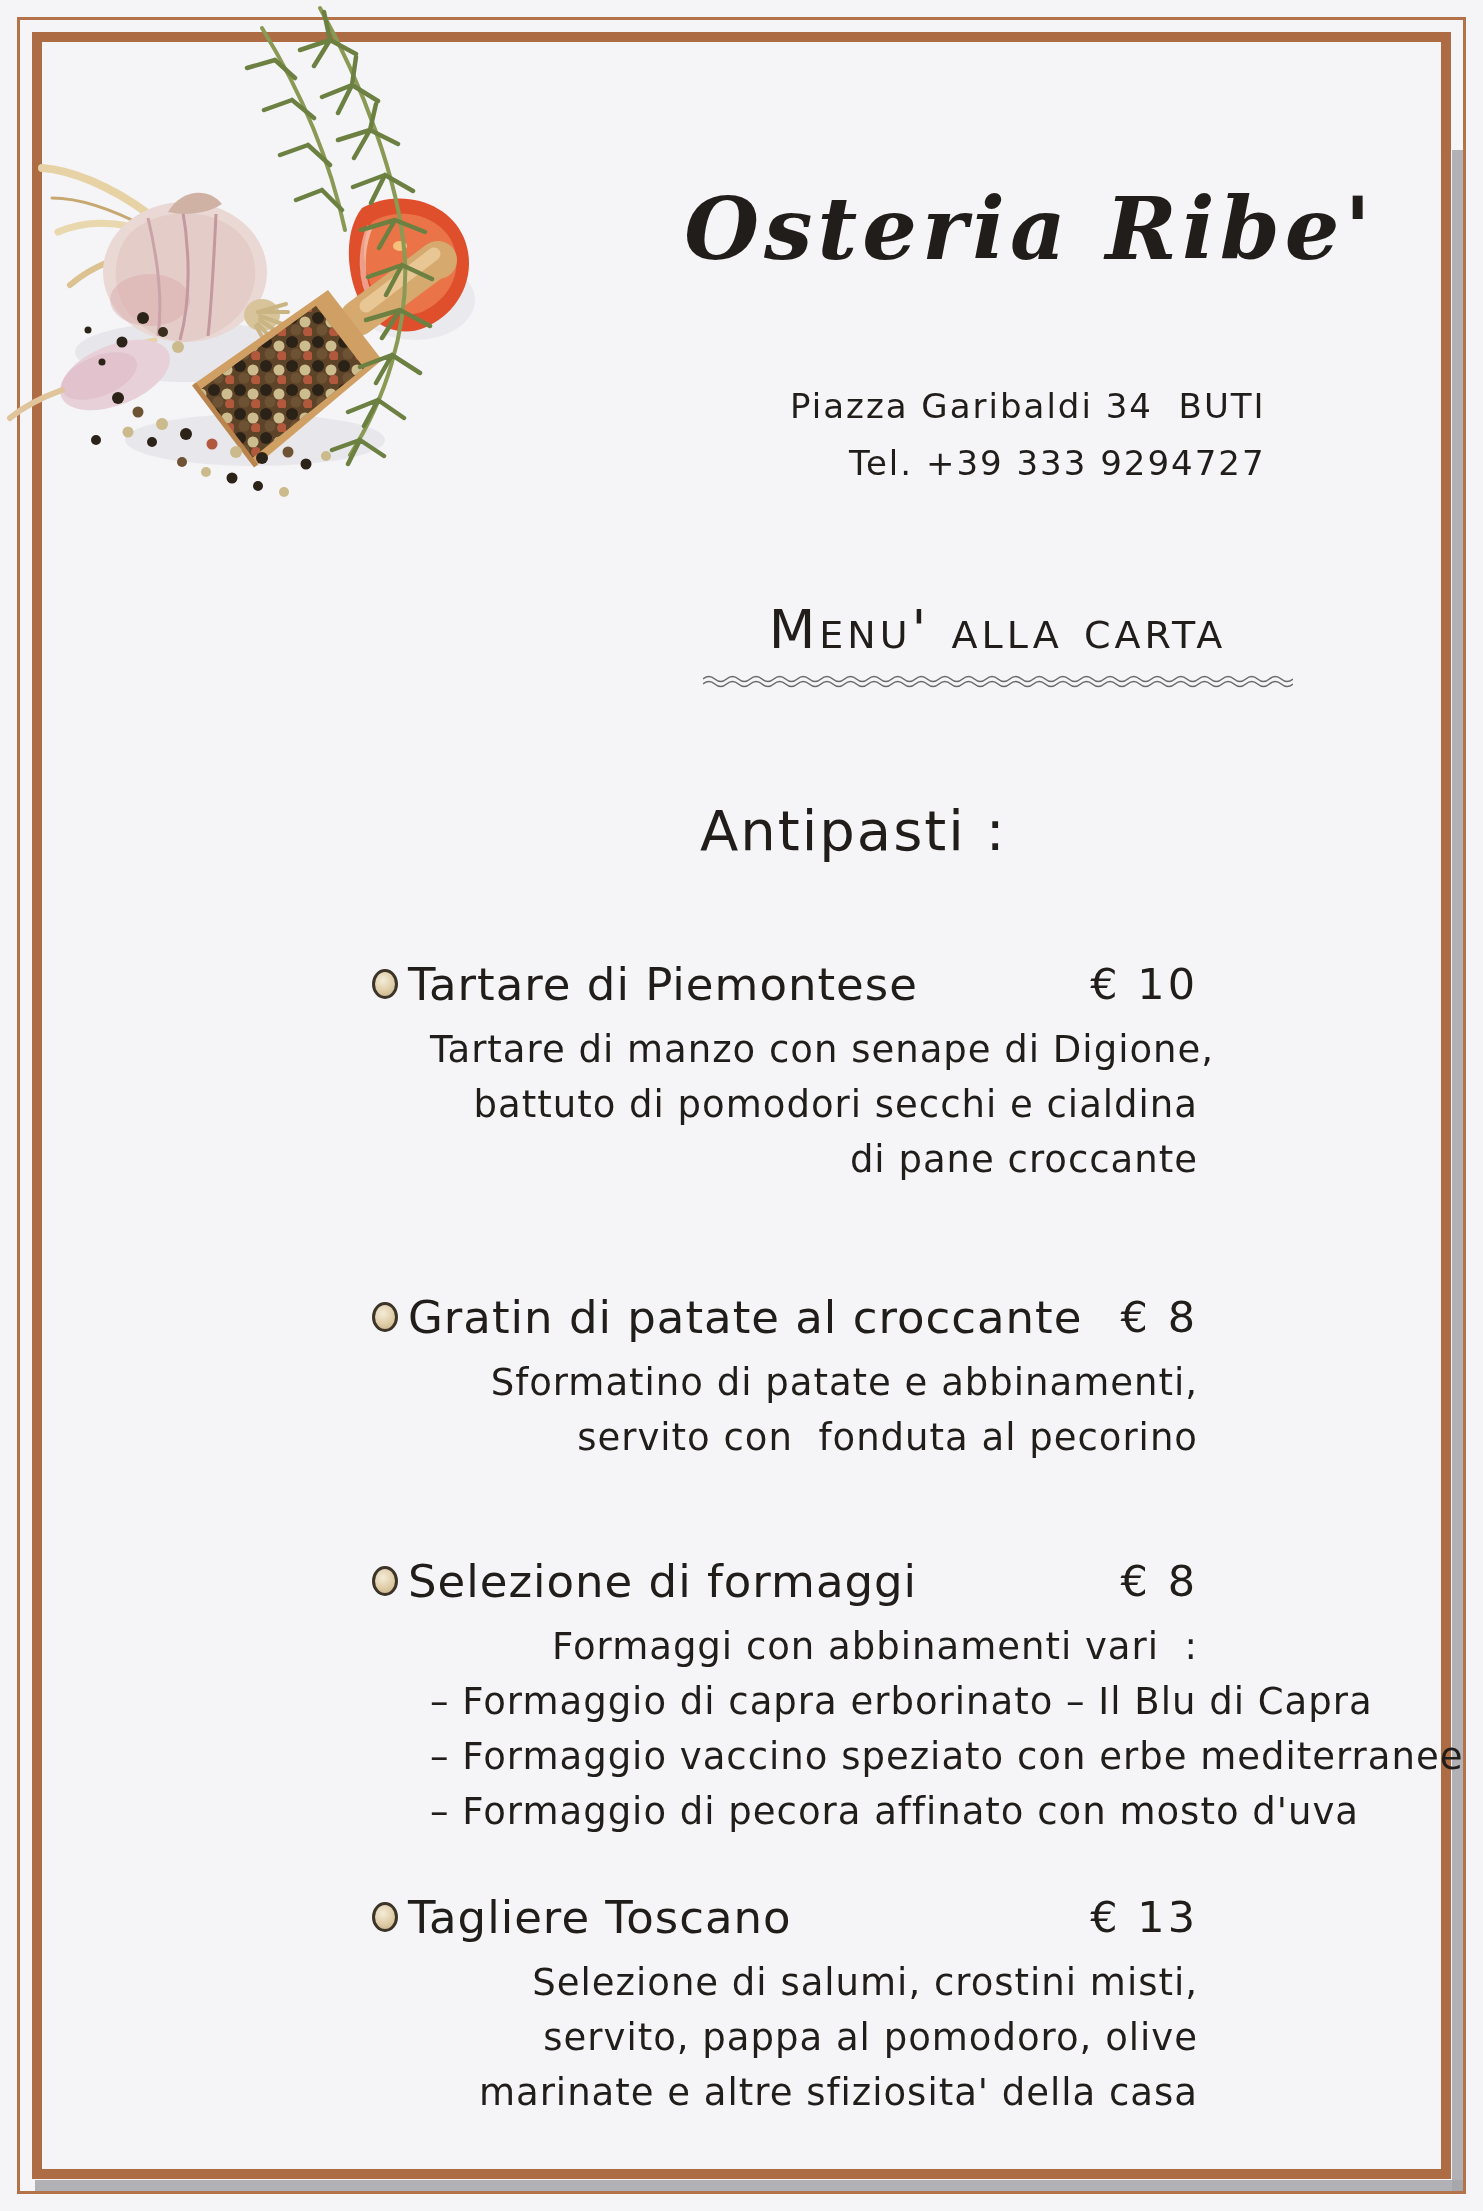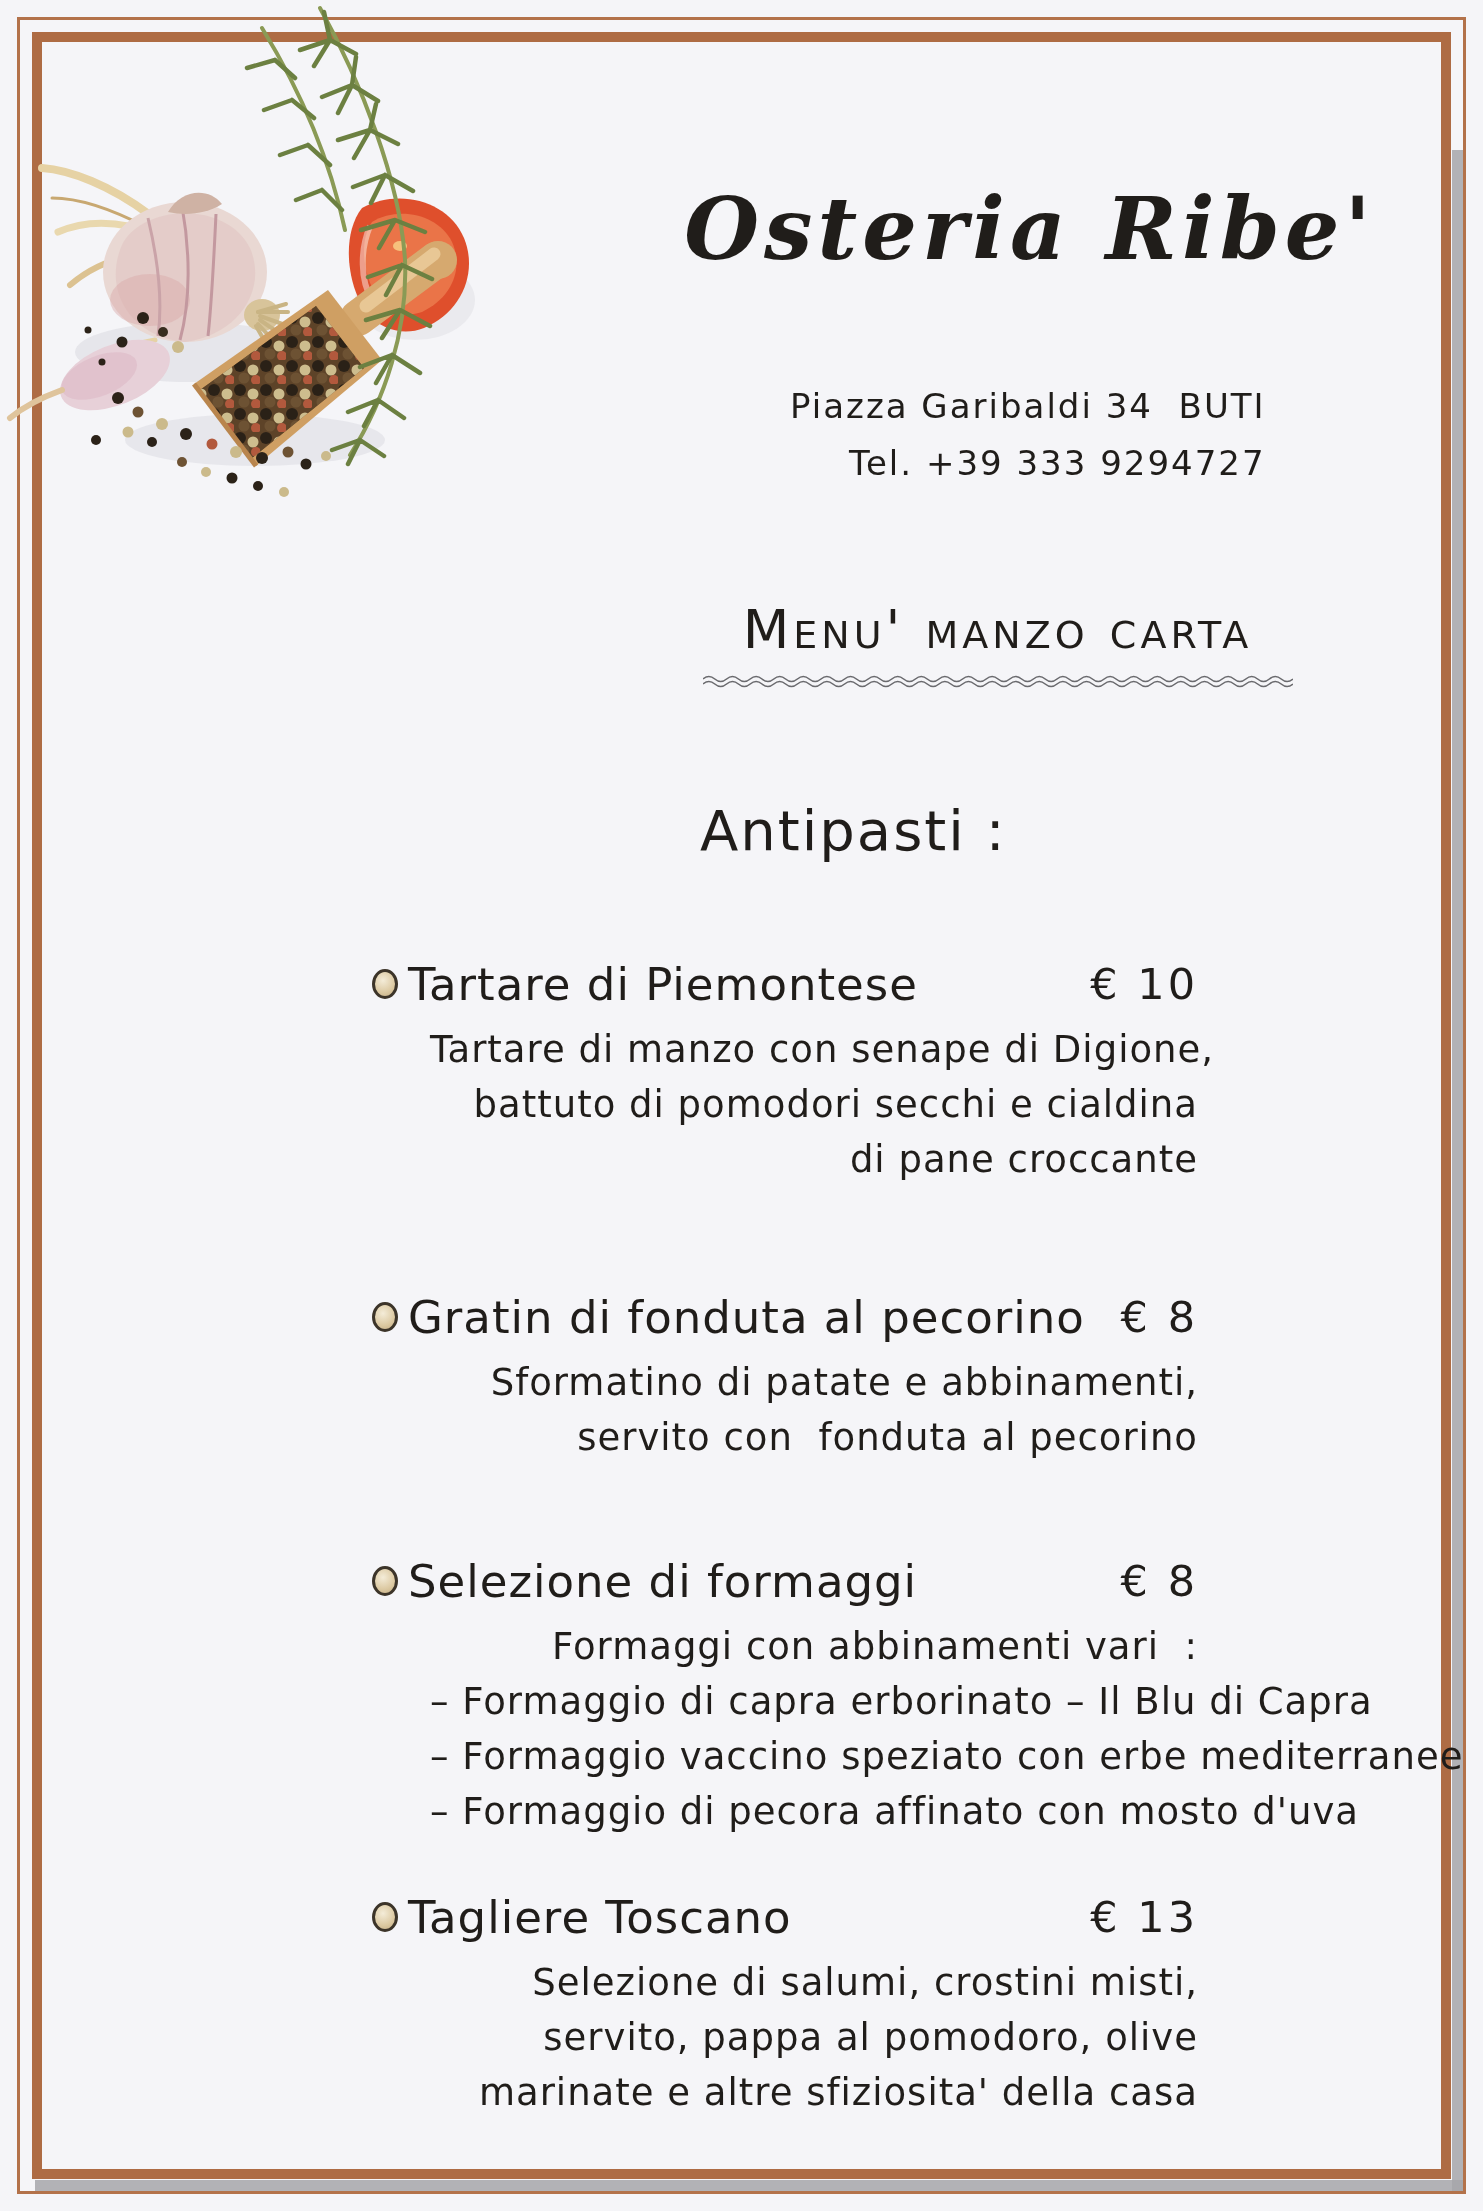--- a/index.html
+++ b/index.html
@@ -189,21 +189,21 @@
   </div>
 
   <h1 class="title">Osteria Ribe'</h1>
 
   <div class="address-block">
     <div>Piazza Garibaldi 34  BUTI</div>
     <div>Tel. +39 333 9294727</div>
   </div>
 
   <div class="menu-heading-wrap">
-    <h2 class="menu-heading">Menu' manzo carta</h2>
+    <h2 class="menu-heading">Menu' alla carta</h2>
     <svg class="wavy" width="590" height="22" viewBox="0 0 300 22" preserveAspectRatio="none">
       <path fill="none" stroke="#6a6a6e" stroke-width="1.6" vector-effect="non-scaling-stroke" d="M0 8 Q3 3 6 8 T12 8 T18 8 T24 8 T30 8 T36 8 T42 8 T48 8 T54 8 T60 8 T66 8 T72 8 T78 8 T84 8 T90 8 T96 8 T102 8 T108 8 T114 8 T120 8 T126 8 T132 8 T138 8 T144 8 T150 8 T156 8 T162 8 T168 8 T174 8 T180 8 T186 8 T192 8 T198 8 T204 8 T210 8 T216 8 T222 8 T228 8 T234 8 T240 8 T246 8 T252 8 T258 8 T264 8 T270 8 T276 8 T282 8 T288 8 T294 8 T300 8"></path>
       <path fill="none" stroke="#6a6a6e" stroke-width="1.6" vector-effect="non-scaling-stroke" transform="translate(0,5)" d="M0 8 Q3 3 6 8 T12 8 T18 8 T24 8 T30 8 T36 8 T42 8 T48 8 T54 8 T60 8 T66 8 T72 8 T78 8 T84 8 T90 8 T96 8 T102 8 T108 8 T114 8 T120 8 T126 8 T132 8 T138 8 T144 8 T150 8 T156 8 T162 8 T168 8 T174 8 T180 8 T186 8 T192 8 T198 8 T204 8 T210 8 T216 8 T222 8 T228 8 T234 8 T240 8 T246 8 T252 8 T258 8 T264 8 T270 8 T276 8 T282 8 T288 8 T294 8 T300 8"></path>
     </svg>
   </div>
 
   <h3 class="section-title">Antipasti :</h3>
 
   <div class="items">
 
@@ -216,21 +216,21 @@
       <div class="item-desc">
         <div class="desc-line">Tartare di manzo con senape di Digione,</div>
         <div class="desc-line">battuto di pomodori secchi e cialdina</div>
         <div class="desc-line">di pane croccante</div>
       </div>
     </div>
 
     <div class="item">
       <div class="item-head">
         <span class="bullet"></span>
-        <span class="item-name">Gratin di fonduta al pecorino</span>
+        <span class="item-name">Gratin di patate al croccante</span>
         <span class="item-price">€ 8</span>
       </div>
       <div class="item-desc">
         <div class="desc-line">Sformatino di patate e abbinamenti,</div>
         <div class="desc-line">servito con  fonduta al pecorino</div>
       </div>
     </div>
 
     <div class="item">
       <div class="item-head">

